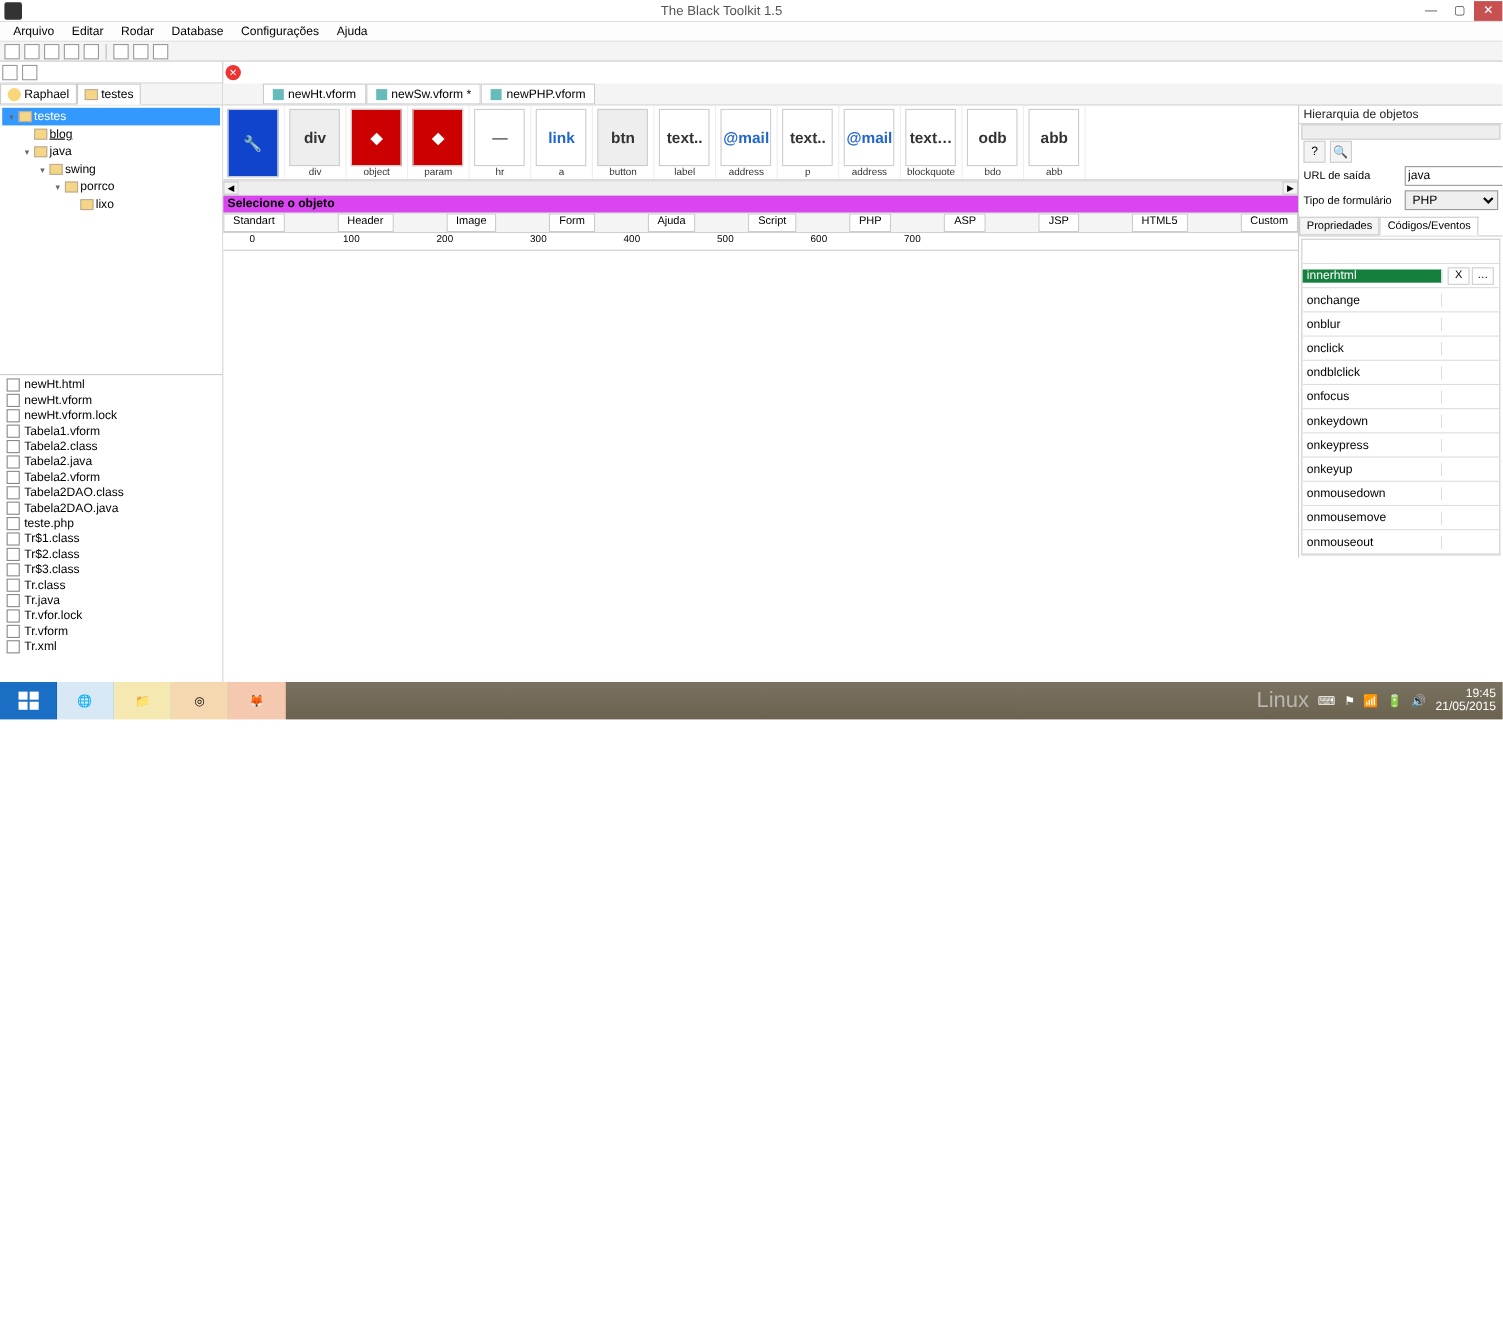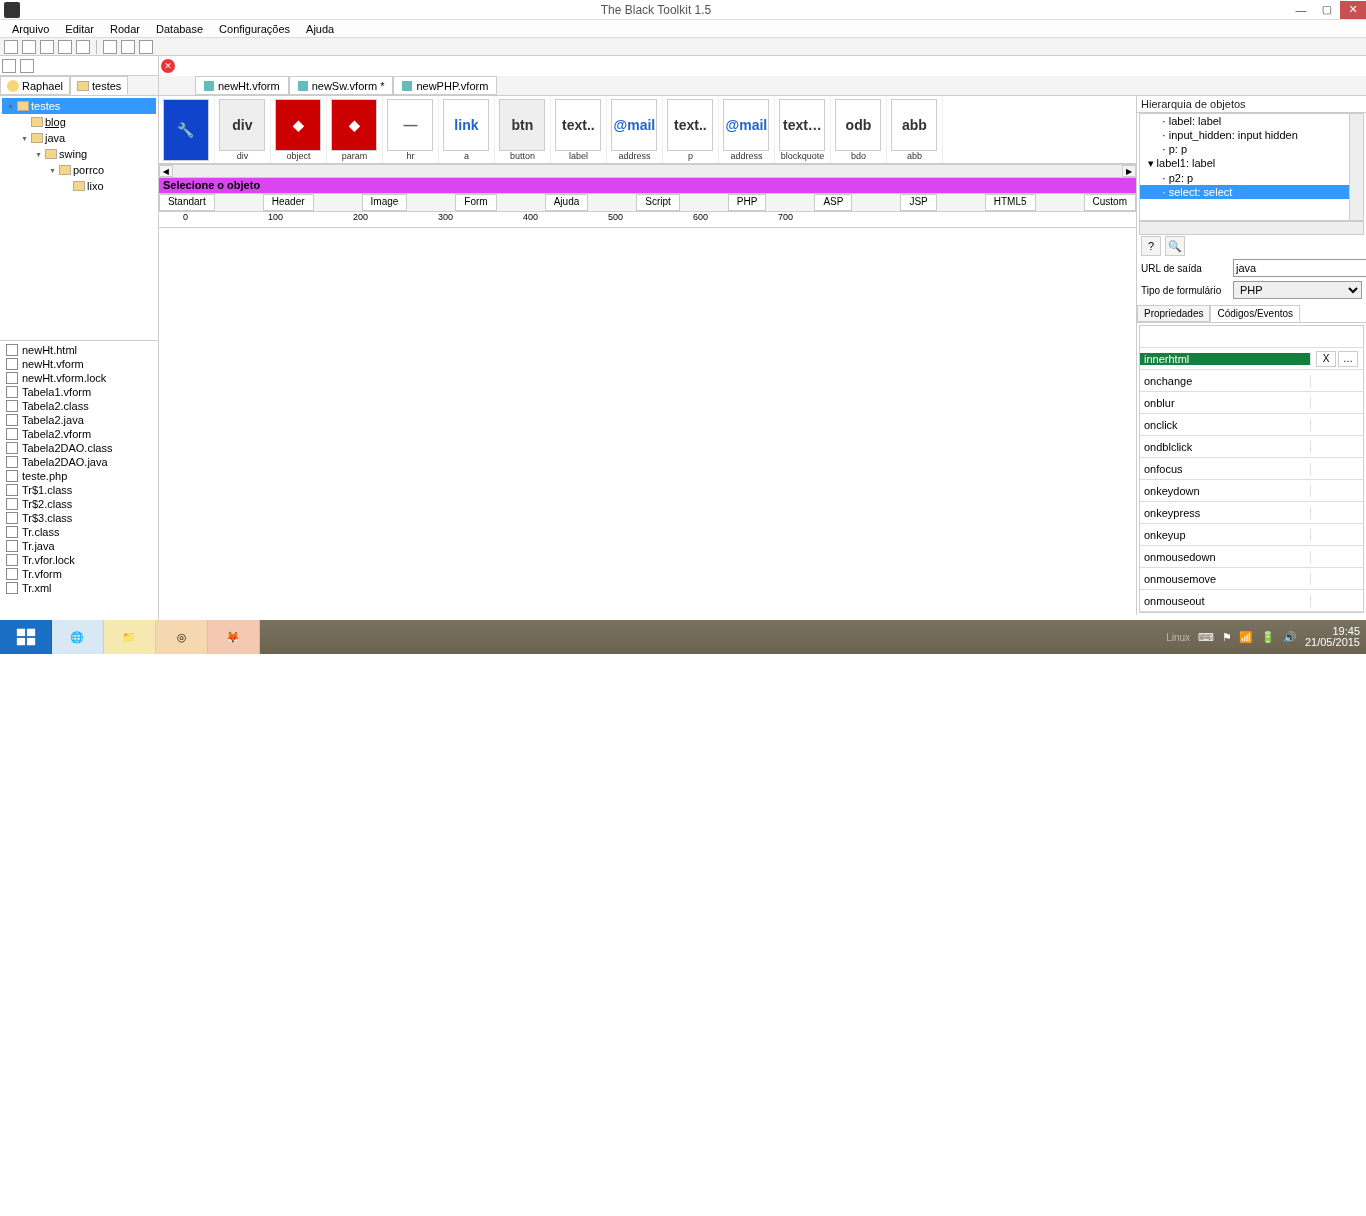--- a/index.html
+++ b/index.html
@@ -44,21 +44,21 @@
 .scroll-btn { width: 14px; display: flex; align-items: center; justify-content: center; font-size: 8px; border: 1px solid #ccc; }
 .scroll-track { flex: 1; background: #eee; }
 .select-bar { height: 16px; background: #d946ef; border-bottom: 1px solid #ccc; padding: 1px 4px; font-weight: bold; }
 .cat-tabs { height: 18px; display: flex; background: #f4f4f4; border-bottom: 1px solid #ccc; gap: 48px; }
 .cat-tab { padding: 1px 8px; border: 1px solid #ccc; background: #fff; font-size: 10px; }
 .ruler { height: 16px; background: #fff; border-bottom: 1px solid #ccc; position: relative; }
 .ruler .tick { position: absolute; top: 0; font-size: 9px; }
 .canvas-wrap { flex: 1; display: flex; position: relative; background: #fff; overflow: hidden; }
 .vruler { width: 24px; background: #fff; border-right: 1px solid #ccc; position: relative; }
 .canvas { flex: 1; background: #fff; position: relative; }
-.right-col { width: 230px; border-left: 1px solid #ccc; display: flex; flex-direction: column; }
+.right-col { width: 186px; border-left: 1px solid #ccc; display: flex; flex-direction: column; }
 .rc-title { font-size: 11px; padding: 2px 4px; border-bottom: 1px solid #ccc; color: #222; }
 .hier { height: 108px; border: 1px solid #ccc; margin: 0 2px; overflow: hidden; position: relative; }
 .hier-scroll { position: absolute; right: 0; top: 0; width: 14px; height: 100%; background: #eee; border-left: 1px solid #ccc; }
 .hier-row { padding: 1px 4px; font-size: 11px; }
 .hier-row.sel { background: #3399ff; color: #fff; }
 .rc-btns { height: 22px; display: flex; align-items: center; gap: 4px; padding: 2px 4px; }
 .sq-btn { width: 20px; height: 20px; border: 1px solid #ccc; background: #f4f4f4; display: flex; align-items: center; justify-content: center; }
 .rc-field-row { display: flex; align-items: center; gap: 6px; padding: 2px 4px; }
 .rc-field-row label { flex: 0 0 86px; font-size: 10px; }
 .rc-field-row input, .rc-field-row select { flex: 1; border: 1px solid #999; height: 18px; font-size: 11px; padding: 0 2px; }
@@ -352,29 +352,20 @@
 
             
             
           </div>
           <div style="width:14px;background:#eee;border-left:1px solid #ccc;"></div>
         </div>
       </div>
 
       <div class="right-col">
         <div class="rc-title">Hierarquia de objetos</div>
-        <div class="hier" id="hier">
-          <div class="hier-scroll"></div>
-        <div class="hier-row" style="padding-left: 22px;">· label: label</div>
-            <div class="hier-row" style="padding-left: 22px;">· input_hidden: input hidden</div>
-            <div class="hier-row" style="padding-left: 22px;">· p: p</div>
-            <div class="hier-row" style="padding-left: 8px;">▾ label1: label</div>
-            <div class="hier-row" style="padding-left: 22px;">· p2: p</div>
-            <div class="hier-row sel" style="padding-left: 22px;">· select: select</div>
-          </div>
         <div style="height:14px;border:1px solid #ccc;margin:0 2px;background:#eee;"></div>
         <div class="rc-btns">
           <div class="sq-btn">?</div>
           <div class="sq-btn">🔍</div>
         </div>
         <div class="rc-field-row">
           <label>URL de saída</label>
           <input value="java" style="">
         </div>
         <div class="rc-field-row">
@@ -456,21 +447,21 @@
           <rect x="2" y="13" width="9" height="8" fill="#fff"></rect>
           <rect x="13" y="13" width="9" height="8" fill="#fff"></rect>
         </svg>
       </div>
     <div class="task-btn" style="background:#d8e8f5">🌐</div>
     <div class="task-btn" style="background:#f5e8b0">📁</div>
     <div class="task-btn" style="background:#f5d8b0">◎</div>
     <div class="task-btn" style="background:#f5c8b0">🦊</div>
   </div>
   <div class="taskbar-right">
-    <span style="opacity:.5;font-size:10px;">Linux</span>
+    <span style="opacity:.5;font-size:20px;">Linux</span>
     <span>⌨</span>
     <span>⚑</span>
     <span>📶</span>
     <span>🔋</span>
     <span>🔊</span>
     <div class="clock">
       <div>19:45</div>
       <div>21/05/2015</div>
     </div>
   </div>

